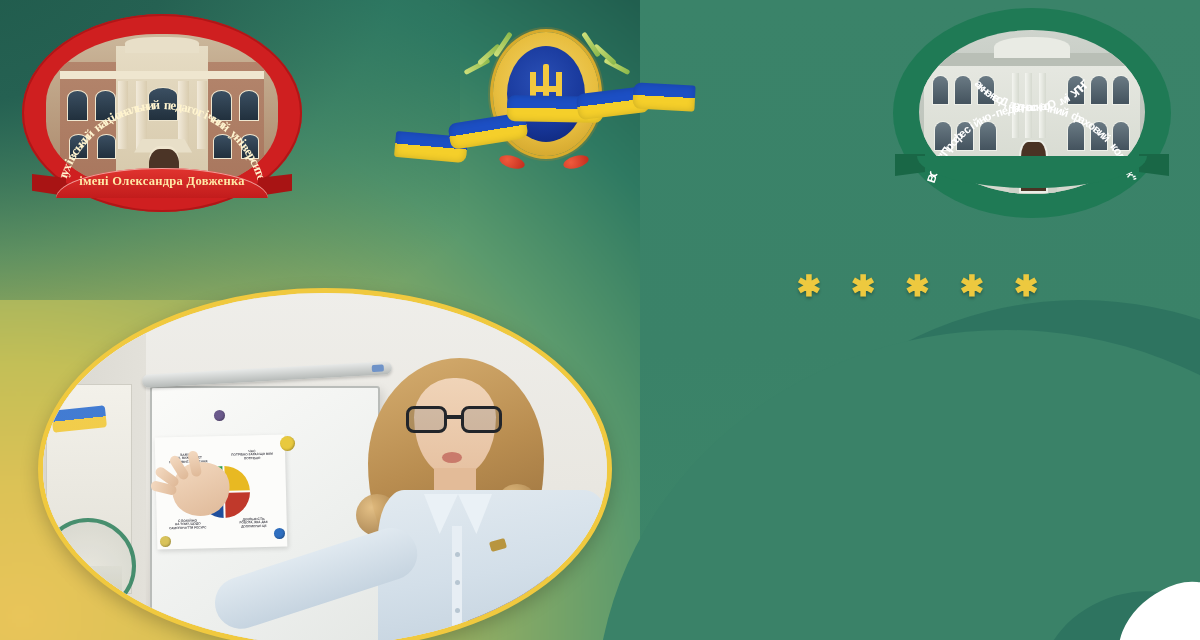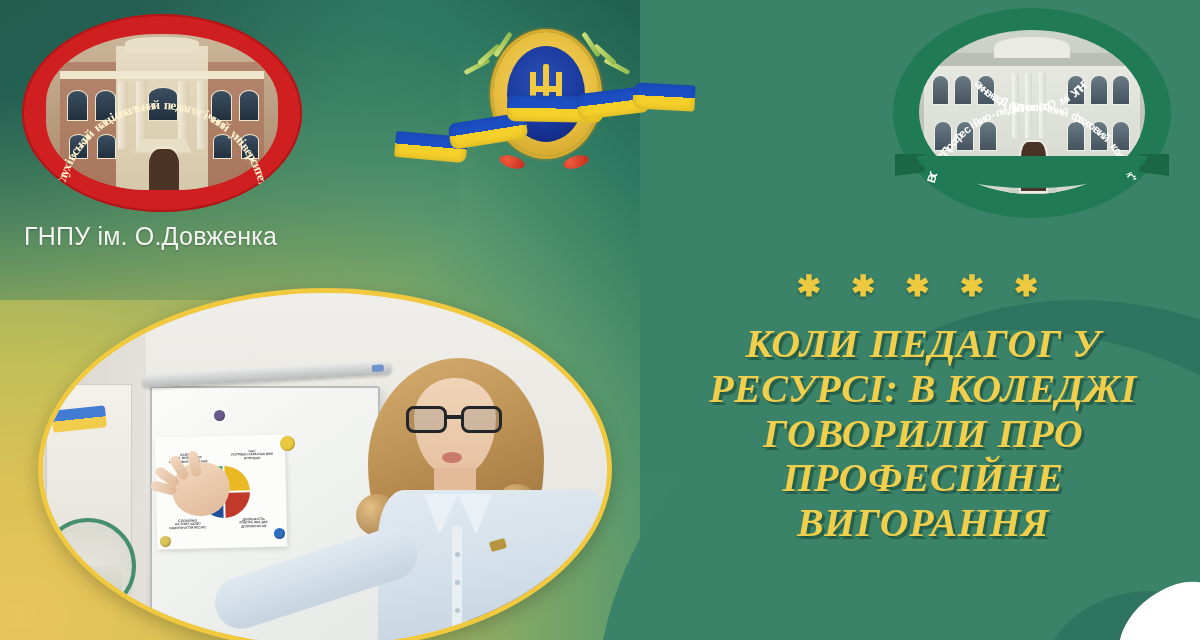--- a/index.html
+++ b/index.html
@@ -674,20 +674,26 @@
           <span style="transform: rotate(50.4deg) translate(-50%, -100%);">і</span>
           <span style="transform: rotate(53.55deg) translate(-50%, -100%);">в</span>
           <span style="transform: rotate(56.7deg) translate(-50%, -100%);">е</span>
           <span style="transform: rotate(59.85deg) translate(-50%, -100%);">р</span>
           <span style="transform: rotate(63deg) translate(-50%, -100%);">с</span>
           <span style="transform: rotate(66.15deg) translate(-50%, -100%);">и</span>
           <span style="transform: rotate(69.3deg) translate(-50%, -100%);">т</span>
           <span style="transform: rotate(72.45deg) translate(-50%, -100%);">е</span>
           <span style="transform: rotate(75.6deg) translate(-50%, -100%);">т</span>
         </div>
+    </div>
+    <div class="ribbon">
+      <div class="tailL"></div>
+        <div class="tailR"></div>
+      <div class="band"></div>
+      <div class="ribbon-label">імені Олександра Довженка</div>
     </div>
   </div>
 
   <div class="ua-emblem">
     <div class="spikes">
       <div class="spike" style="left:4px;  top:30px; transform:rotate(-28deg)"></div>
       <div class="spike" style="left:16px; top:18px; transform:rotate(-42deg)"></div>
       <div class="spike" style="left:30px; top:8px;  transform:rotate(-56deg)"></div>
       <div class="spike" style="right:4px; top:30px; transform:rotate(28deg)"></div>
       <div class="spike" style="right:16px;top:18px; transform:rotate(42deg)"></div>
@@ -817,31 +823,23 @@
         <span style="transform: rotate(386.25deg) translate(-50%, -100%);">о</span>
         <span style="transform: rotate(389.75deg) translate(-50%, -100%);">в</span>
         <span style="transform: rotate(393.25deg) translate(-50%, -100%);">ж</span>
         <span style="transform: rotate(396.75deg) translate(-50%, -100%);">е</span>
         <span style="transform: rotate(400.25deg) translate(-50%, -100%);">н</span>
         <span style="transform: rotate(403.75deg) translate(-50%, -100%);">к</span>
         <span style="transform: rotate(407.25deg) translate(-50%, -100%);">а</span>
       </div>
   </div>
 
-  <div class="cap-left">ГНПУ ім. О.Довженка</div>
 
   <div class="stars">✱ ✱ ✱ ✱ ✱</div>
 
-  <div class="headline">
-    <span class="ln">КОЛИ ПЕДАГОГ У</span>
-    <span class="ln">РЕСУРСІ: В КОЛЕДЖІ</span>
-    <span class="ln">ГОВОРИЛИ ПРО</span>
-    <span class="ln">ПРОФЕСІЙНЕ</span>
-    <span class="ln">ВИГОРАННЯ</span>
-  </div>
 
   <div class="photo-oval">
     <div class="room">
       <div class="side-wall"></div>
       <div class="side-poster"></div>
       <div class="side-flag"></div>
       <div class="side-stamp"></div>
 
       <div class="board"></div>
       <div class="board-rail"></div>

